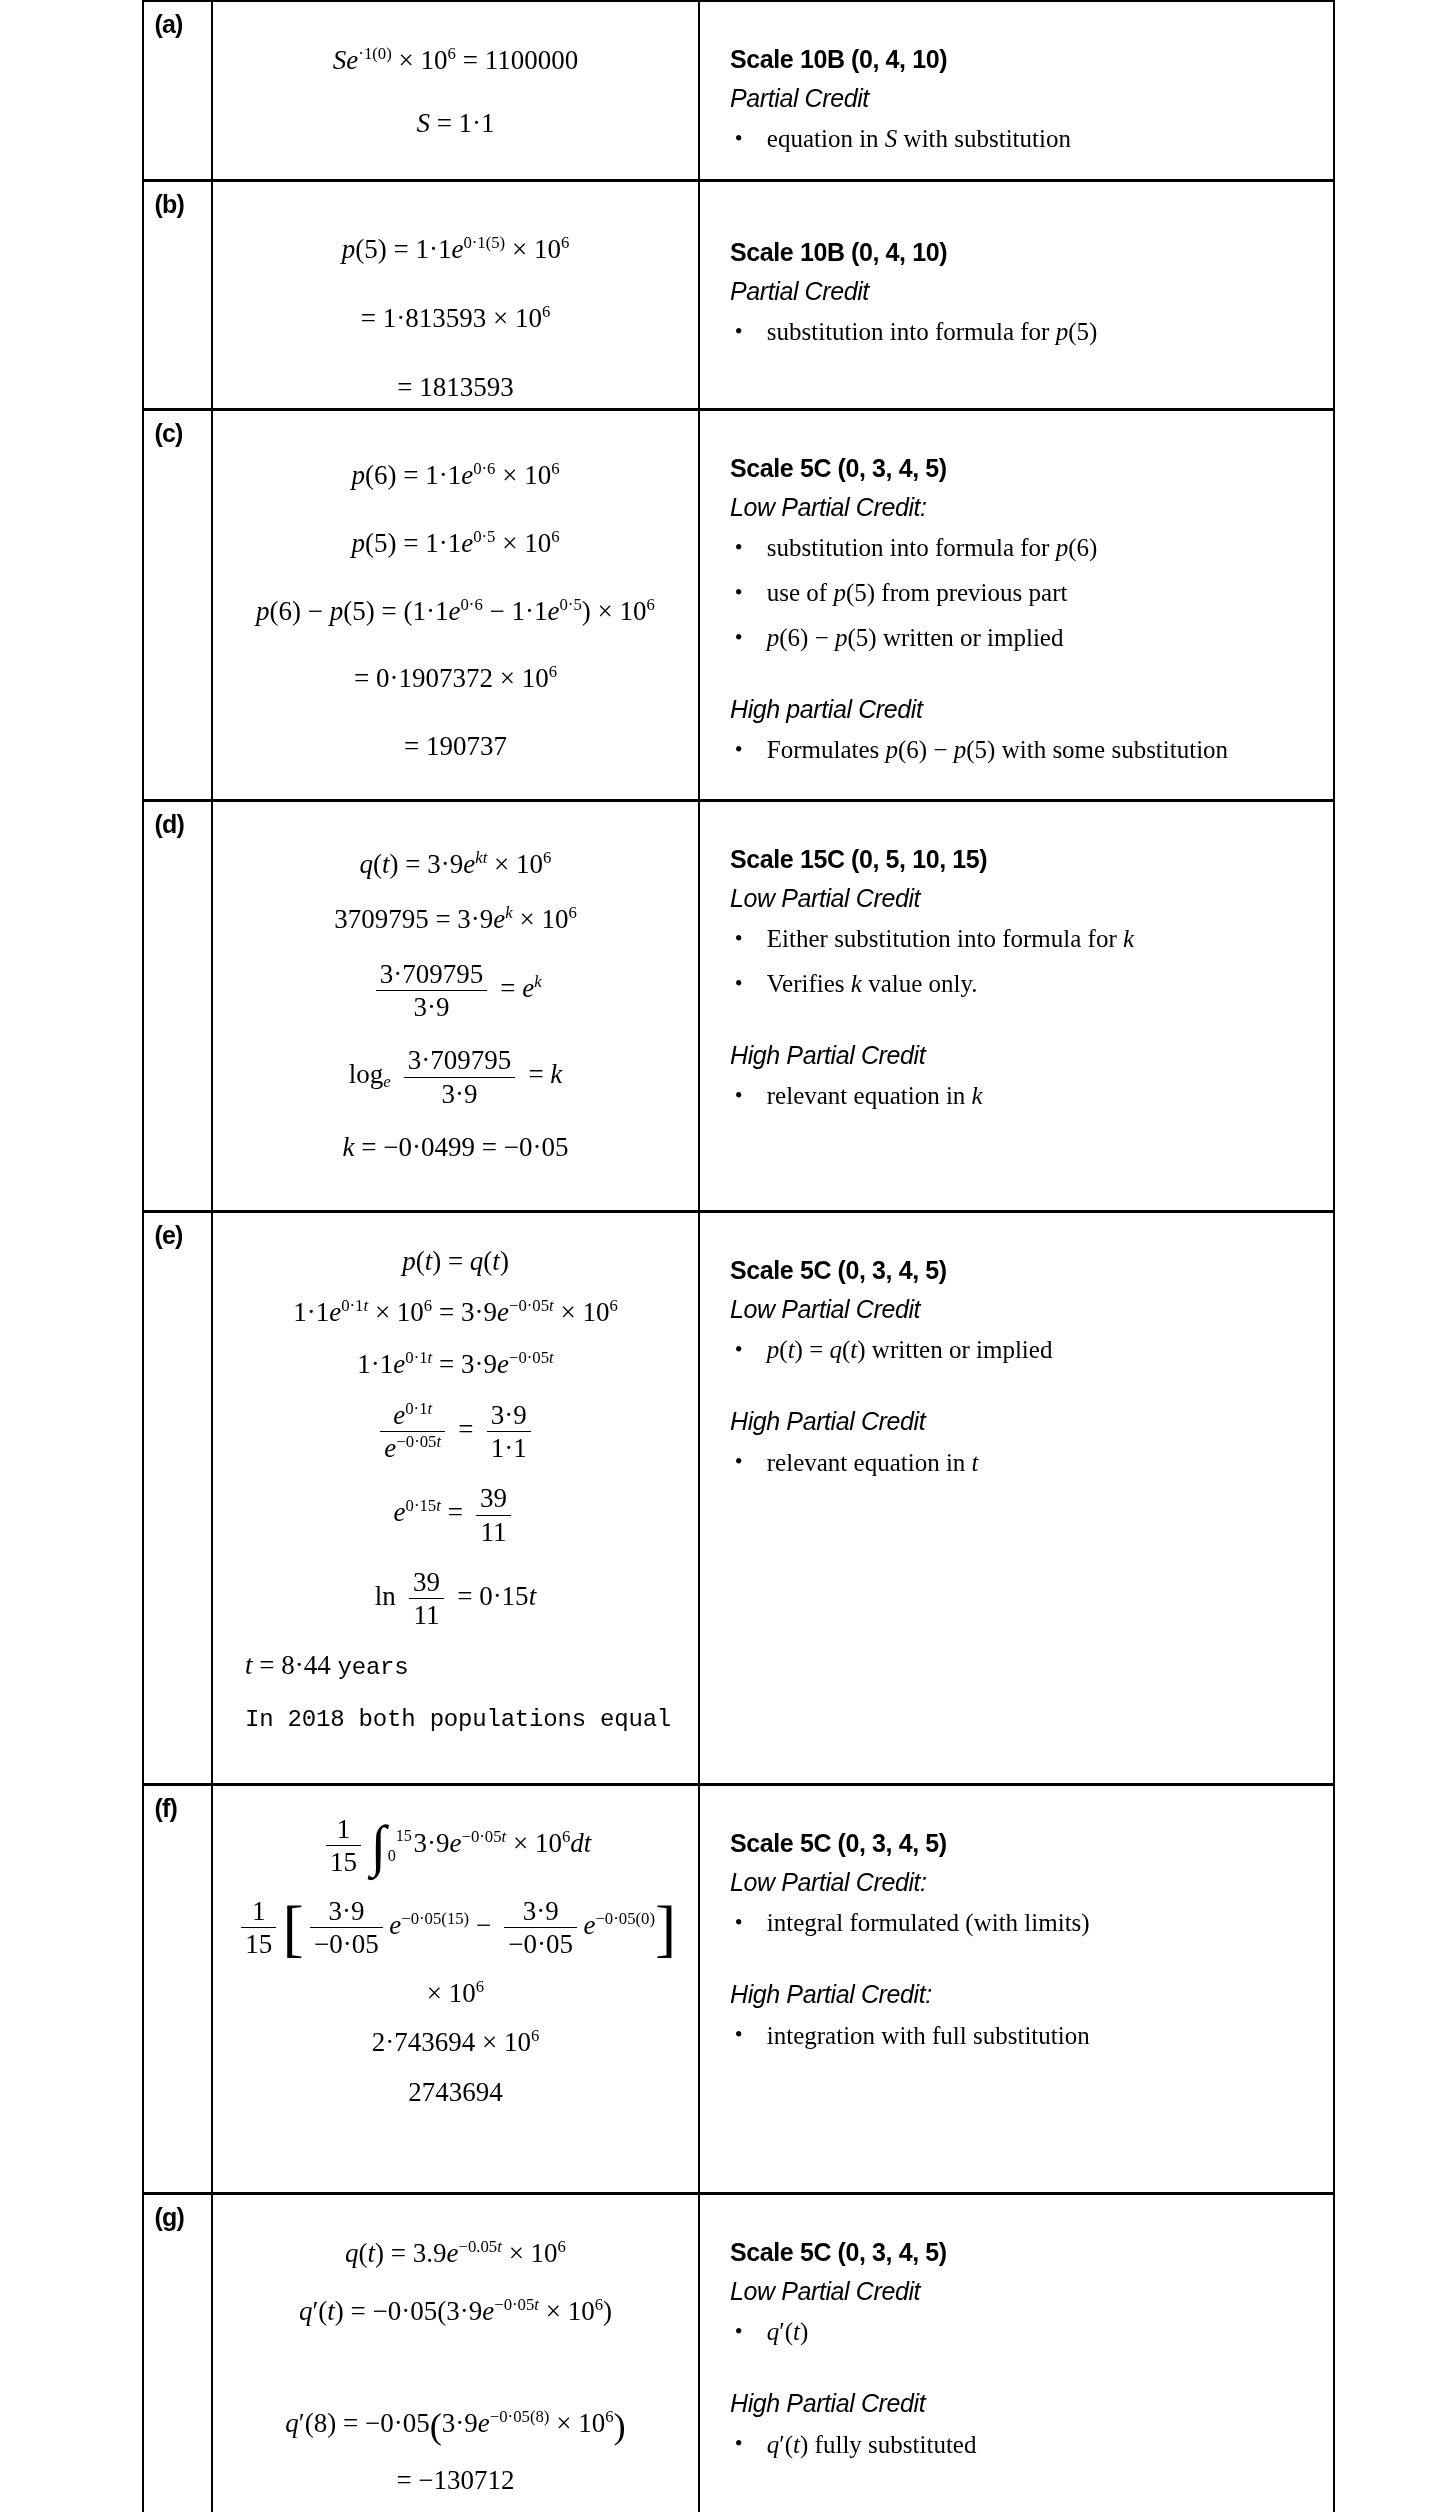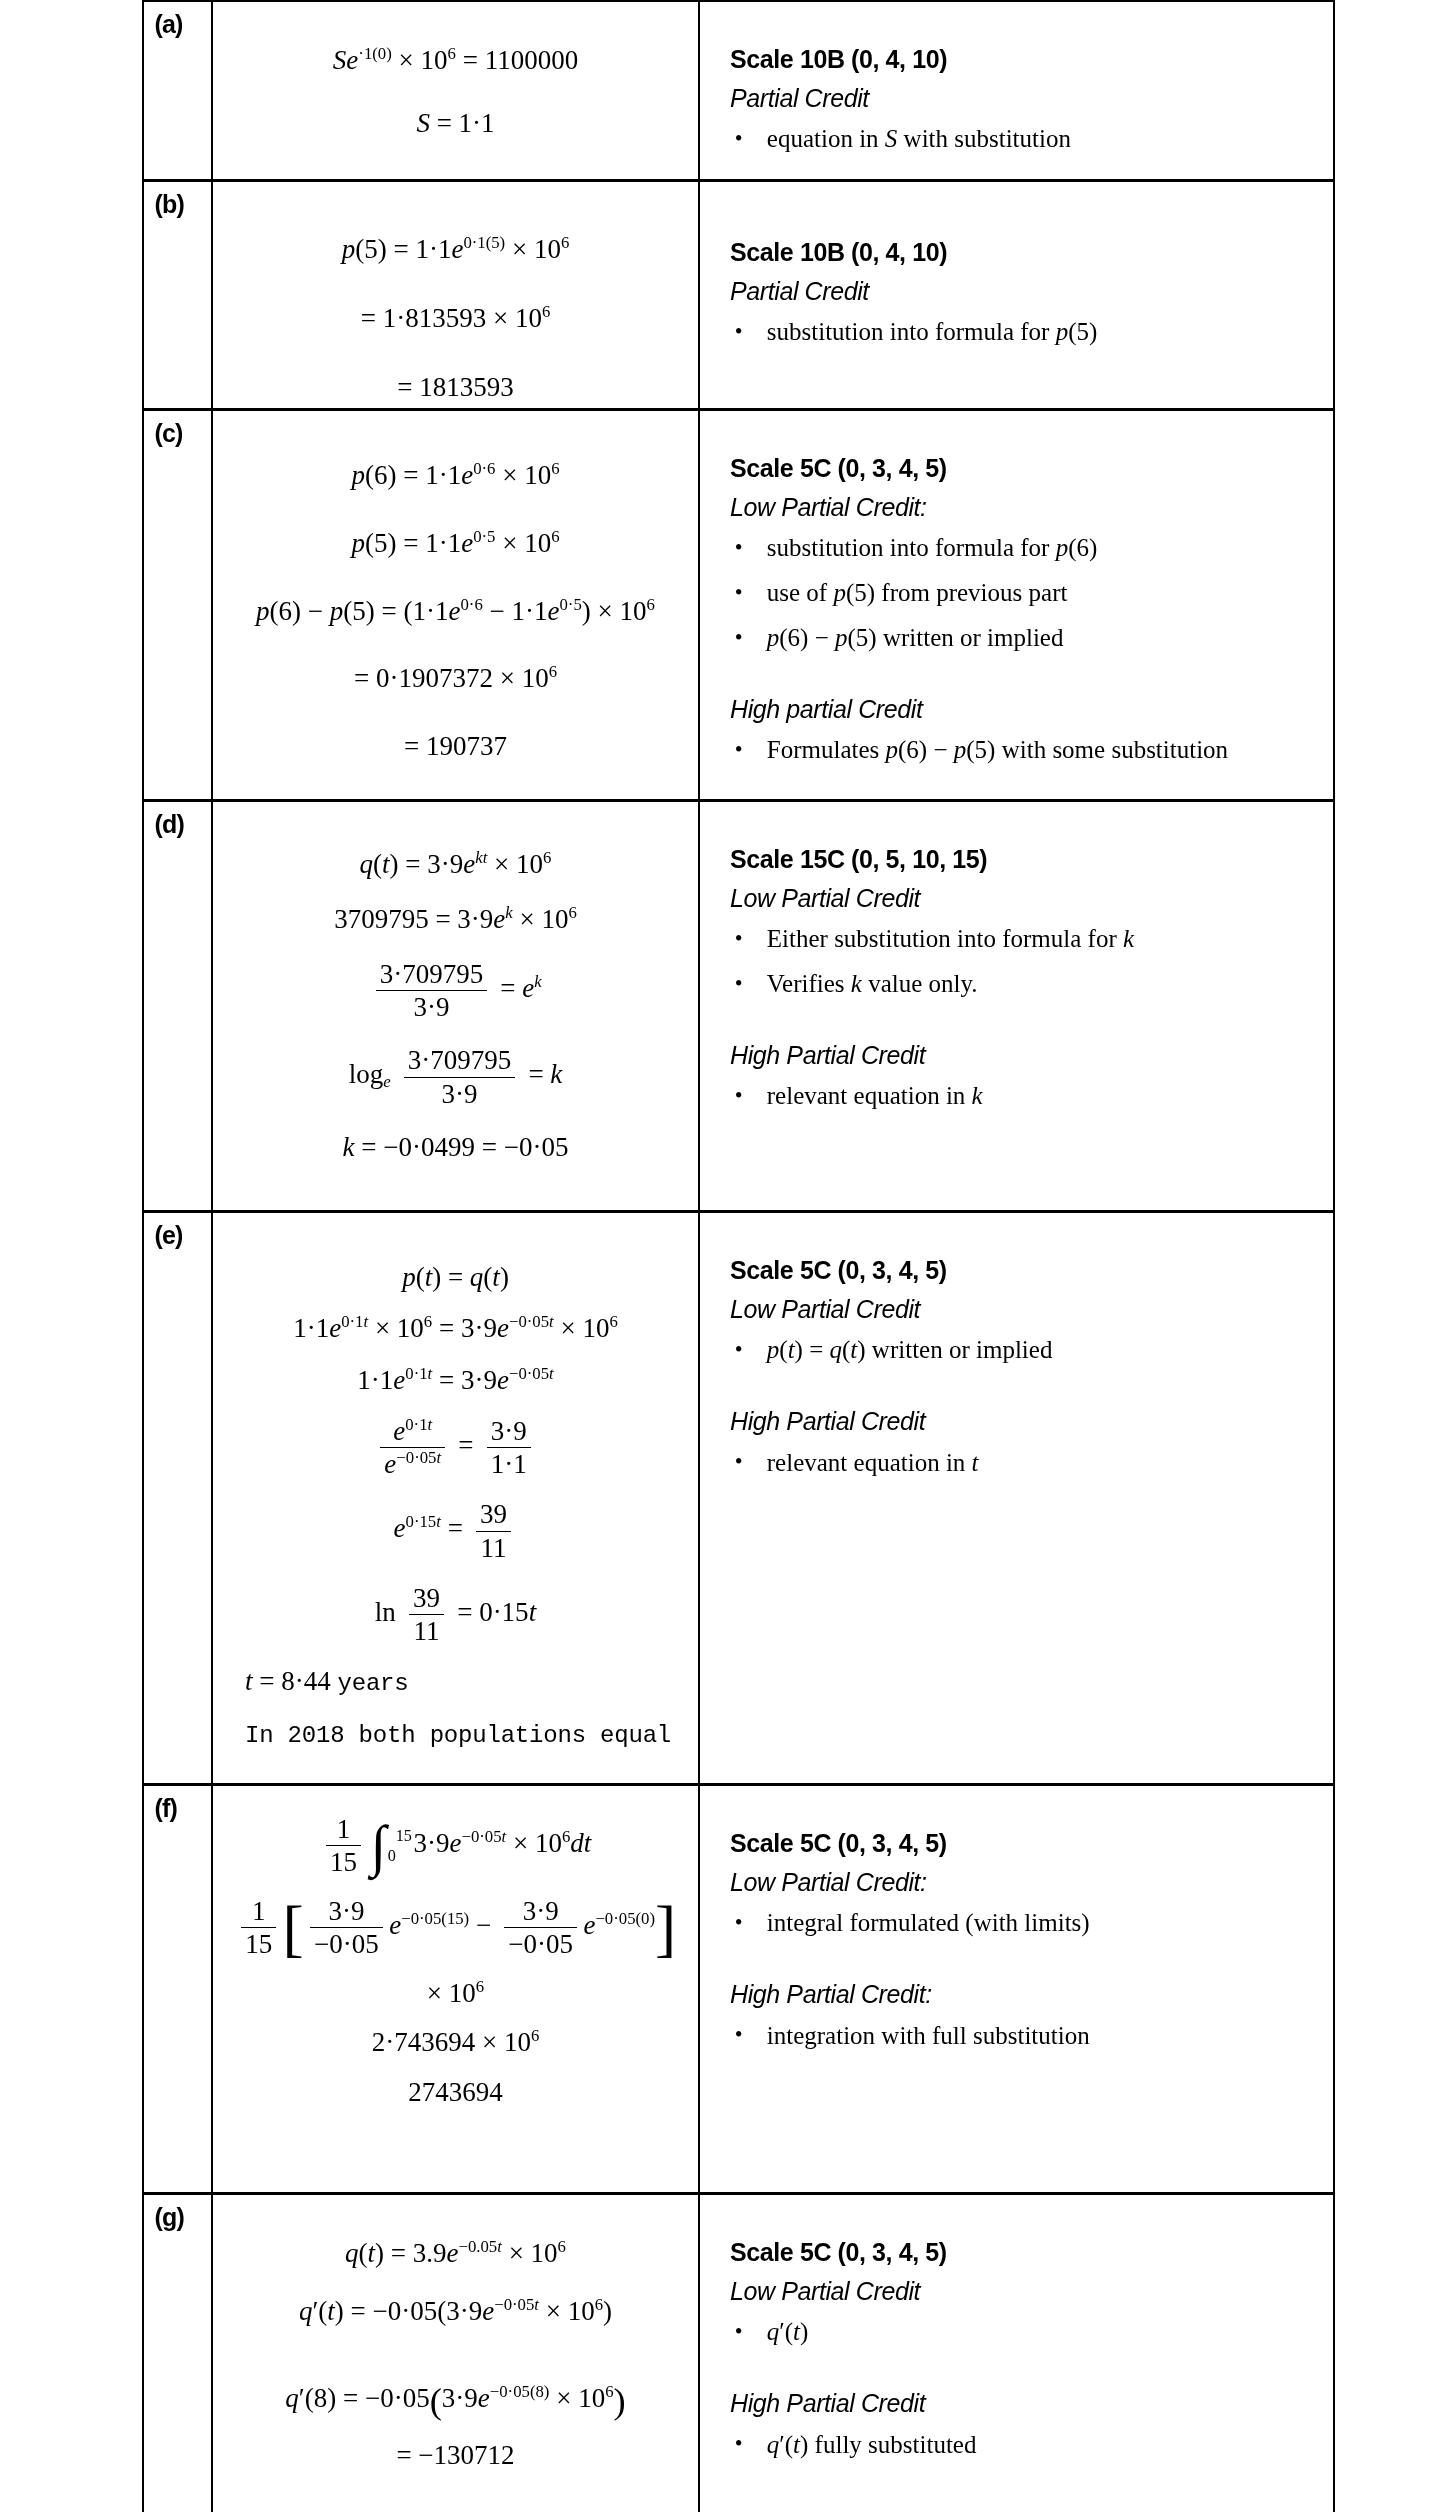--- a/index.html
+++ b/index.html
@@ -22,26 +22,26 @@
   .math-cell{width:485px;flex:none;box-sizing:border-box;overflow:hidden;text-align:center;
              font-family:"Liberation Serif","DejaVu Serif",serif;font-size:27px;line-height:1.25;}
   .crit-cell{flex:1;box-sizing:border-box;border-left:2.4px solid #000;overflow:hidden;
              padding:43px 70px 0 30px;font-size:25px;}
   
   .math-line{margin:0 0 29px 0;}
   .r0 .math-cell{padding-top:42px}
   .r1 .math-cell{padding-top:51px}  .r1 .math-line{margin-bottom:35px}
   .r2 .math-cell{padding-top:48px}  .r2 .math-line{margin-bottom:34px}
   .r3 .math-cell{padding-top:46px}  .r3 .math-line{margin-bottom:21px}
-  .r4 .math-cell{padding-top:48px}  .r4 .math-line{margin-bottom:17.6px}
+  .r4 .math-cell{padding-top:32px}  .r4 .math-line{margin-bottom:17.6px}
   .r5 .math-cell{padding-top:27px}  .r5 .math-line{margin-bottom:16px}
   .r6 .math-cell{padding-top:42px}  .r6 .math-line{margin-bottom:24px}
   .r1 .crit-cell{padding-top:56px}
   .math-line.left{text-align:left;padding-left:32px;}
-  .math-line.gap-before{margin-top:53px;}
+  .math-line.gap-before{margin-top:78px;}
   
   .math-cell i{font-style:italic;}
   .math-cell sup{font-size:0.62em;vertical-align:0.6em;line-height:0;}
   .math-cell sub{font-size:0.62em;vertical-align:-0.25em;line-height:0;}
   .frac{display:inline-block;vertical-align:middle;text-align:center;line-height:1.2;margin:0 6.4px;}
   .frac>span{display:block;padding:0 4px;}
   .frac>span:first-child{border-bottom:1.6px solid #000;}
   .bigop{font-size:2.1em;vertical-align:middle;line-height:0;margin-left:3.2px;}
   .lims{display:inline-flex;flex-direction:column;justify-content:space-between;
         vertical-align:middle;height:2.5em;font-size:0.6em;margin:0 9.6px 0 1.6px;text-align:left;}

